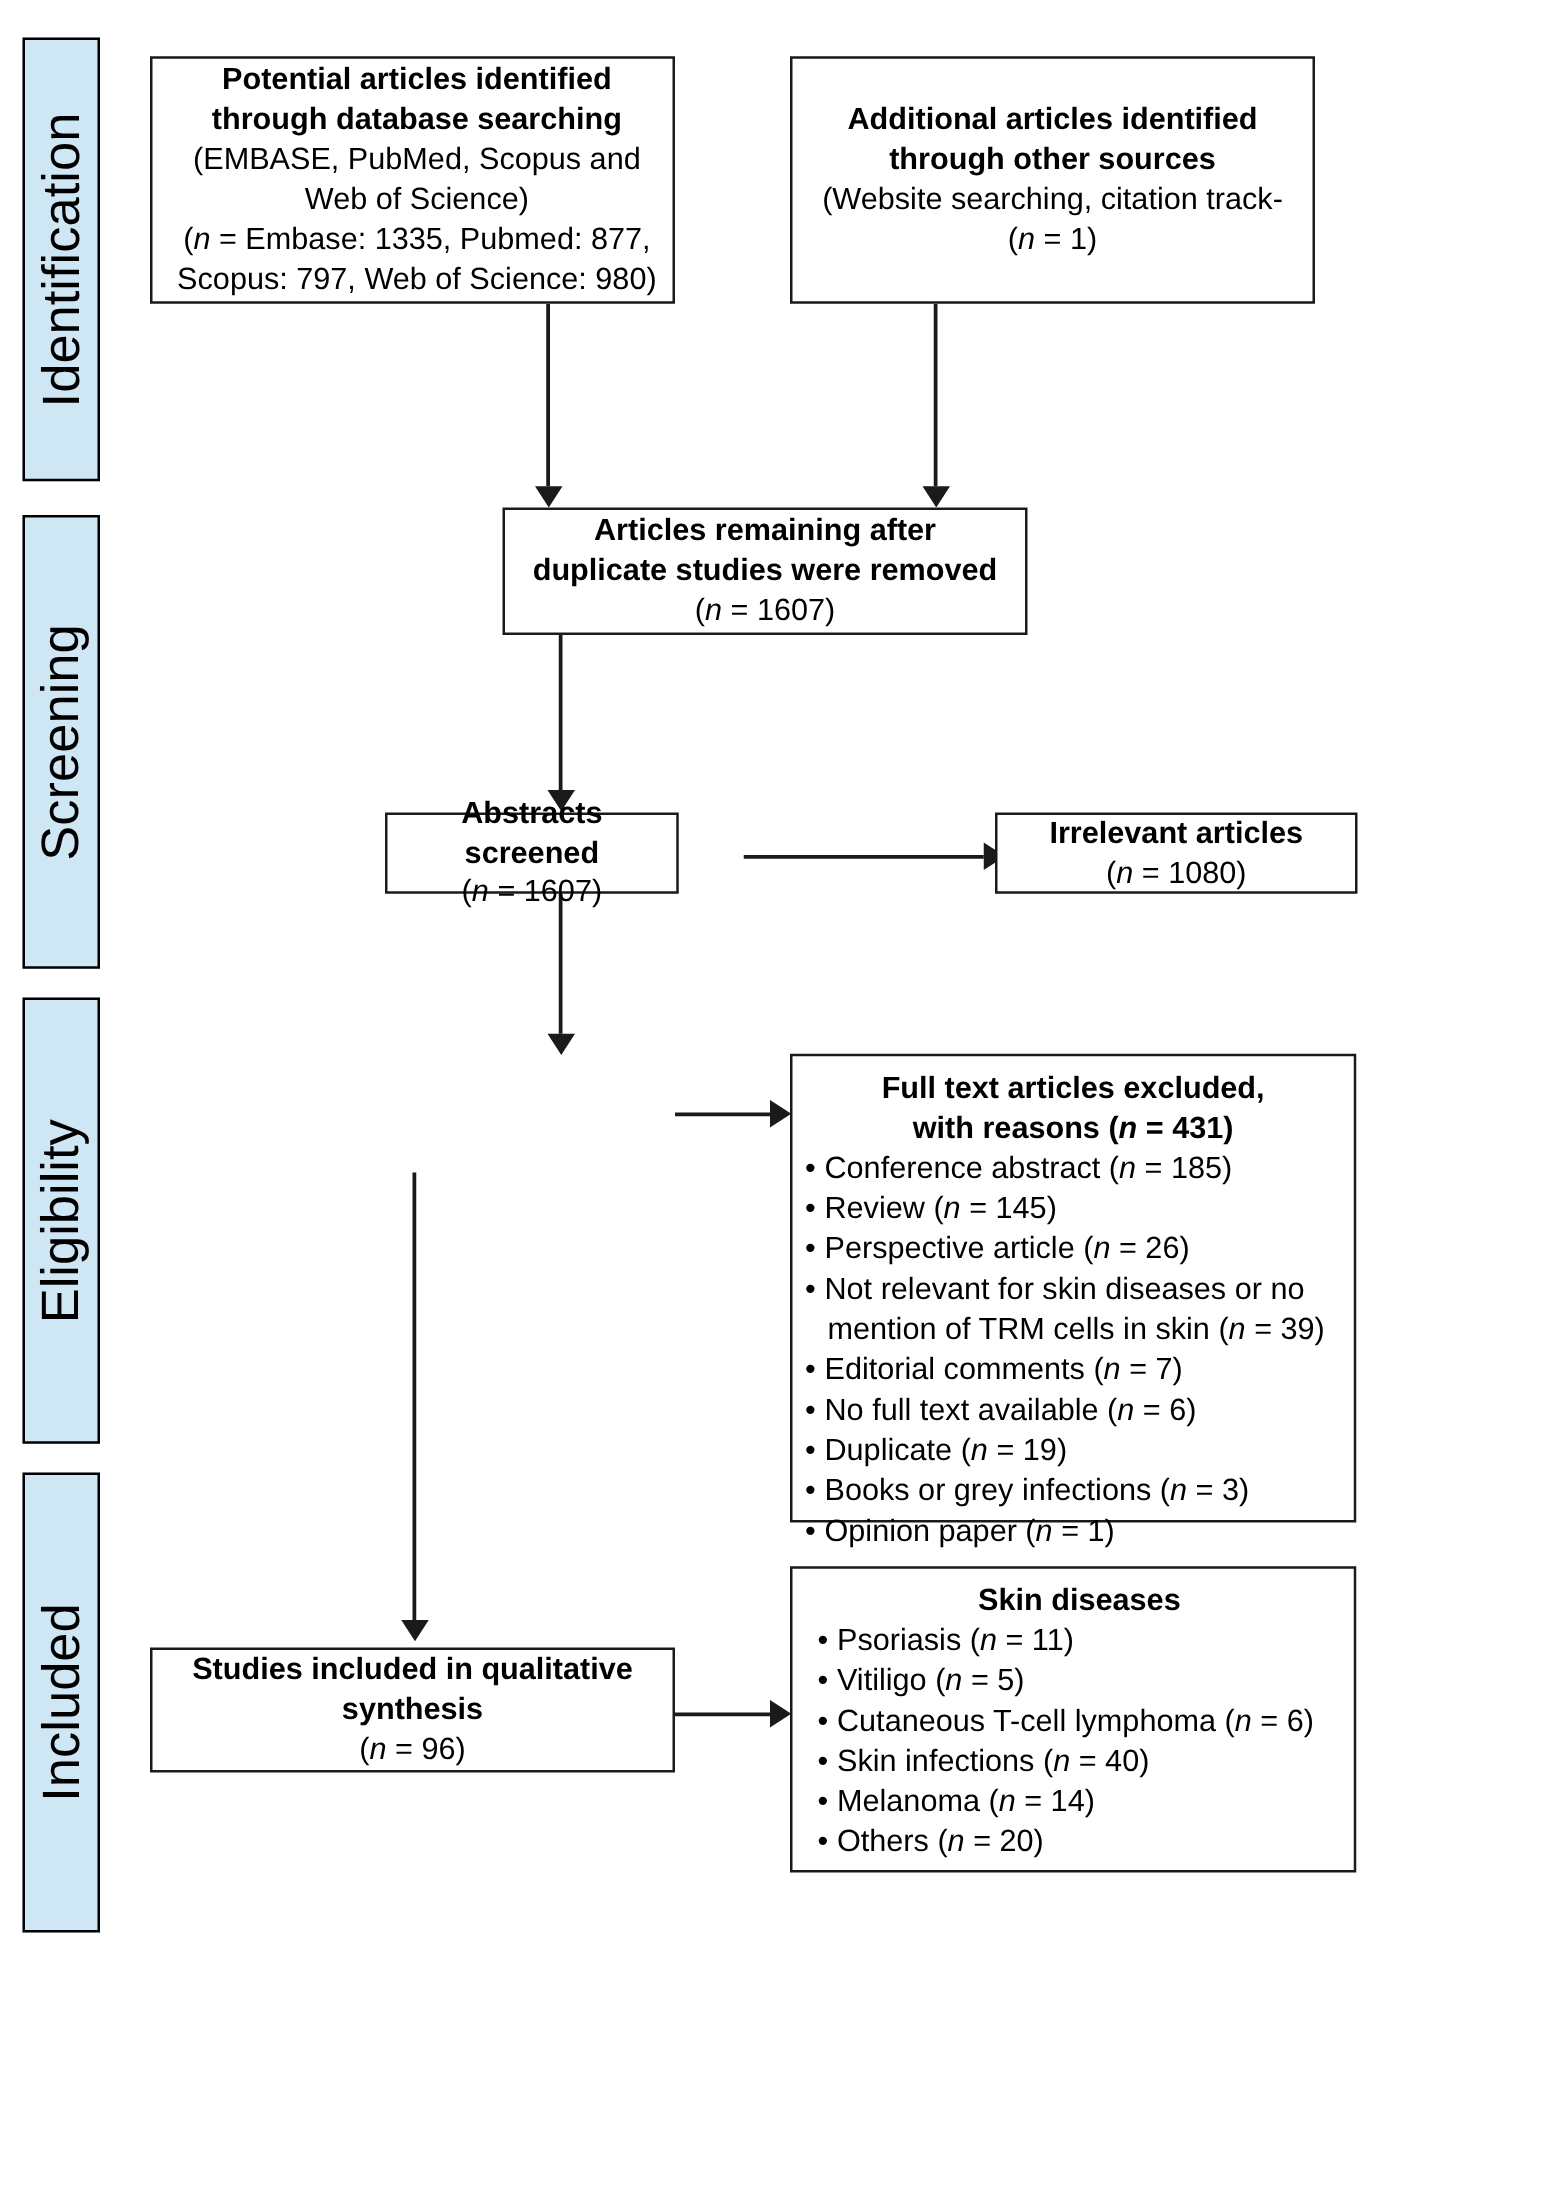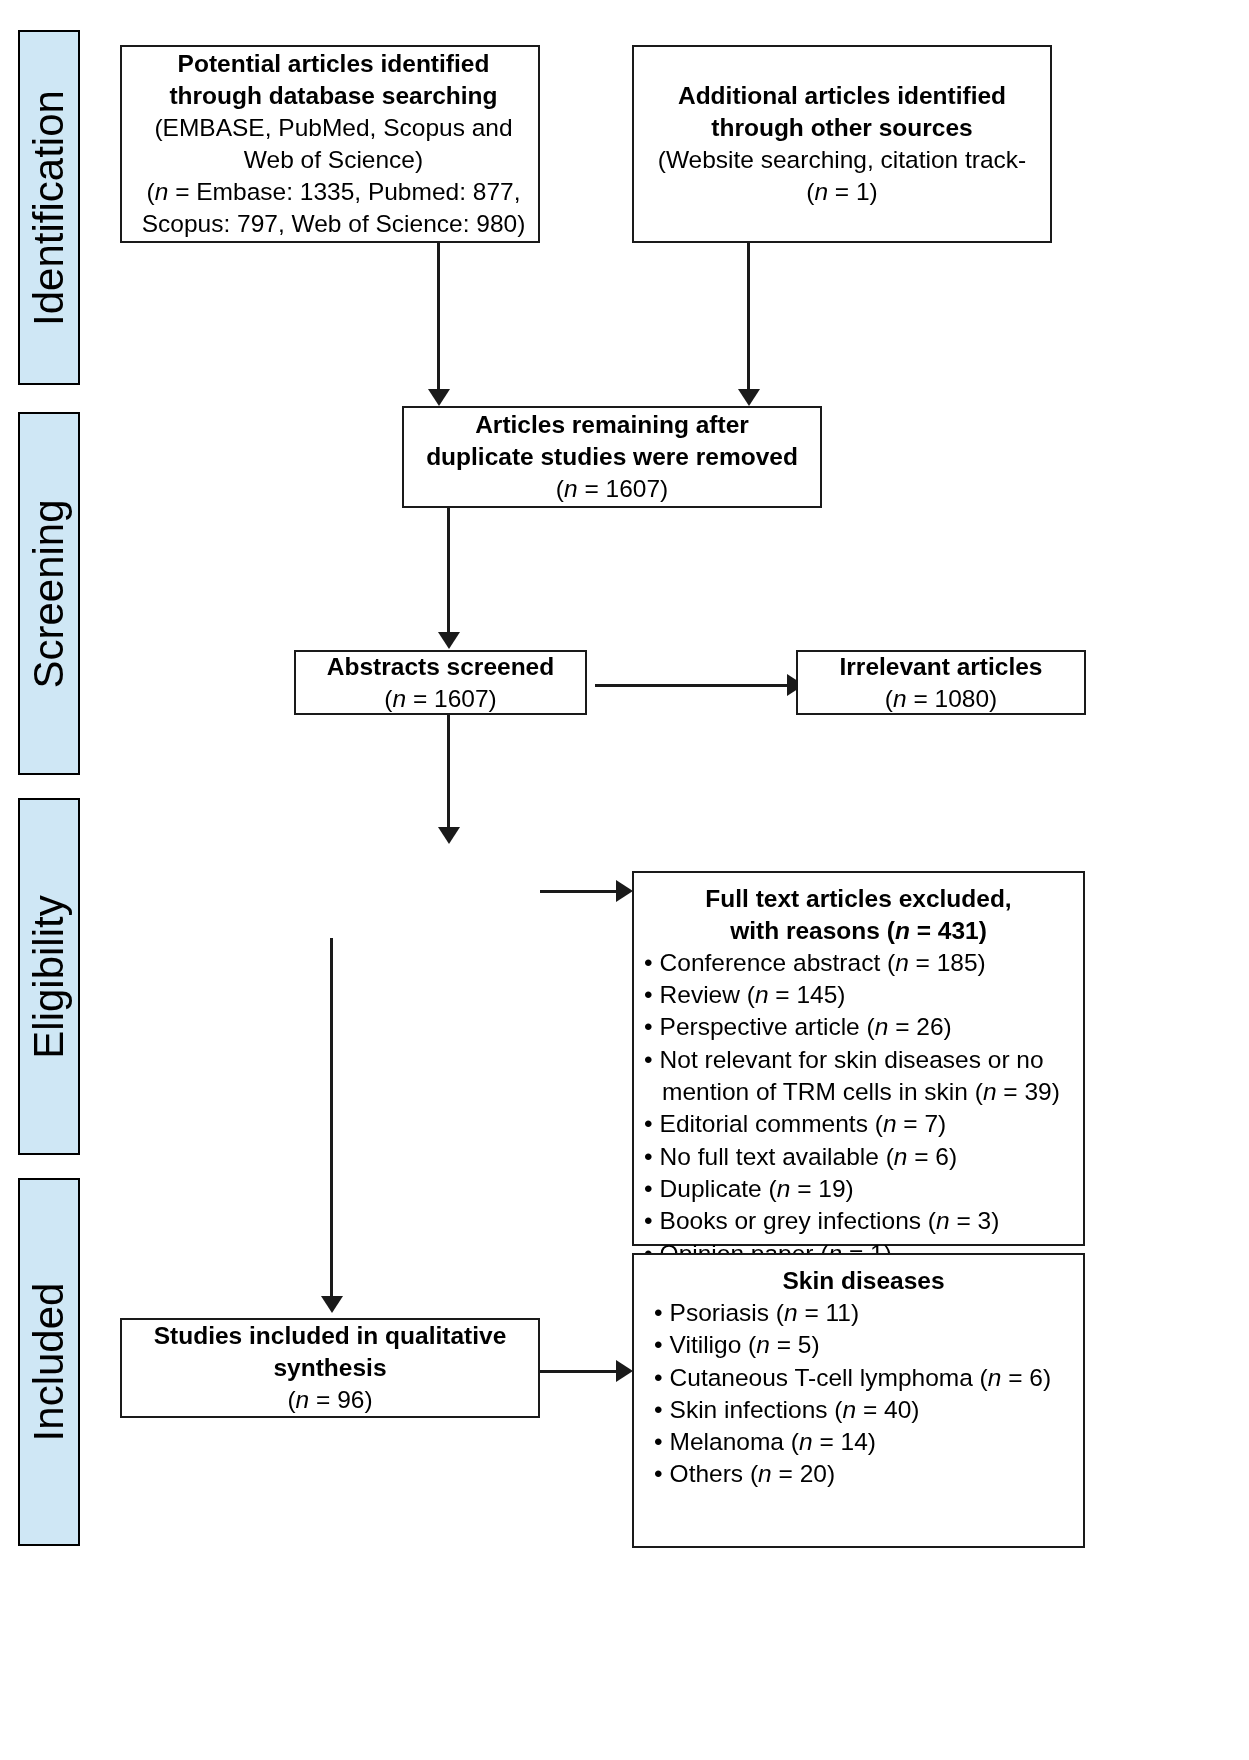--- a/index.html
+++ b/index.html
@@ -172,32 +172,32 @@
     <div class="sub">(Website searching, citation track-</div>
     <div class="sub"><span>(</span><span class="it">n</span><span> = 1)</span></div>
   </div>
 
   <div class="fbox" style="left:382px; top:406px; width:420px; height:102px;margin-left:20px;">
     <div class="ttl">Articles remaining after</div>
     <div class="ttl">duplicate studies were removed</div>
     <div class="sub"><span>(</span><span class="it">n</span><span> = 1607)</span></div>
   </div>
 
-  <div class="fbox" style="left:294px; top:650px; width:293px; height:65px;text-align:center;">
+  <div class="fbox" style="left:308px; top:650px; width:235px; height:65px;text-align:center;">
     <div class="ttl">Abstracts screened</div>
     <div class="sub"><span>(</span><span class="it">n</span><span> = 1607)</span></div>
   </div>
 
   <div class="fbox" style="left:796px; top:650px; width:290px; height:65px;text-align:center;">
     <div class="ttl">Irrelevant articles</div>
     <div class="sub"><span>(</span><span class="it">n</span><span> = 1080)</span></div>
   </div>
 
 
-  <div class="fbox list-box" style="left:632px; top:843px; width:453px; height:375px;margin-top:28px;">
+  <div class="fbox list-box" style="left:632px; top:843px; width:453px; height:375px;">
     <div class="hdr">Full text articles excluded,</div>
     <div class="hdr"><span>with reasons (</span><span class="it">n</span><span> = 431)</span></div>
     <ul>
       <li><span>Conference abstract (</span><span class="it">n</span><span> = 185)</span></li>
       <li><span>Review (</span><span class="it">n</span><span> = 145)</span></li>
       <li><span>Perspective article (</span><span class="it">n</span><span> = 26)</span></li>
       <li><span>Not relevant for skin diseases or no mention of TRM cells in skin (</span><span class="it">n</span><span> = 39)</span></li>
       <li><span>Editorial comments (</span><span class="it">n</span><span> = 7)</span></li>
       <li><span>No full text available (</span><span class="it">n</span><span> = 6)</span></li>
       <li><span>Duplicate (</span><span class="it">n</span><span> = 19)</span></li>
@@ -205,21 +205,21 @@
       <li><span>Opinion paper (</span><span class="it">n</span><span> = 1)</span></li>
     </ul>
   </div>
 
   <div class="fbox" style="left:120px; top:1318px; width:420px; height:100px;">
     <div class="ttl">Studies included in qualitative</div>
     <div class="ttl">synthesis</div>
     <div class="sub"><span>(</span><span class="it">n</span><span> = 96)</span></div>
   </div>
 
-  <div class="fbox list-box" style="left:632px; top:1253px; width:453px; height:295px;padding-left:20px;">
+  <div class="fbox list-box" style="left:632px; top:1253px; width:453px; height:245px;padding-left:20px;">
     <div class="hdr">Skin diseases</div>
     <ul>
       <li><span>Psoriasis (</span><span class="it">n</span><span> = 11)</span></li>
       <li><span>Vitiligo (</span><span class="it">n</span><span> = 5)</span></li>
       <li><span>Cutaneous T-cell lymphoma (</span><span class="it">n</span><span> = 6)</span></li>
       <li><span>Skin infections (</span><span class="it">n</span><span> = 40)</span></li>
       <li><span>Melanoma (</span><span class="it">n</span><span> = 14)</span></li>
       <li><span>Others (</span><span class="it">n</span><span> = 20)</span></li>
     </ul>
   </div>

